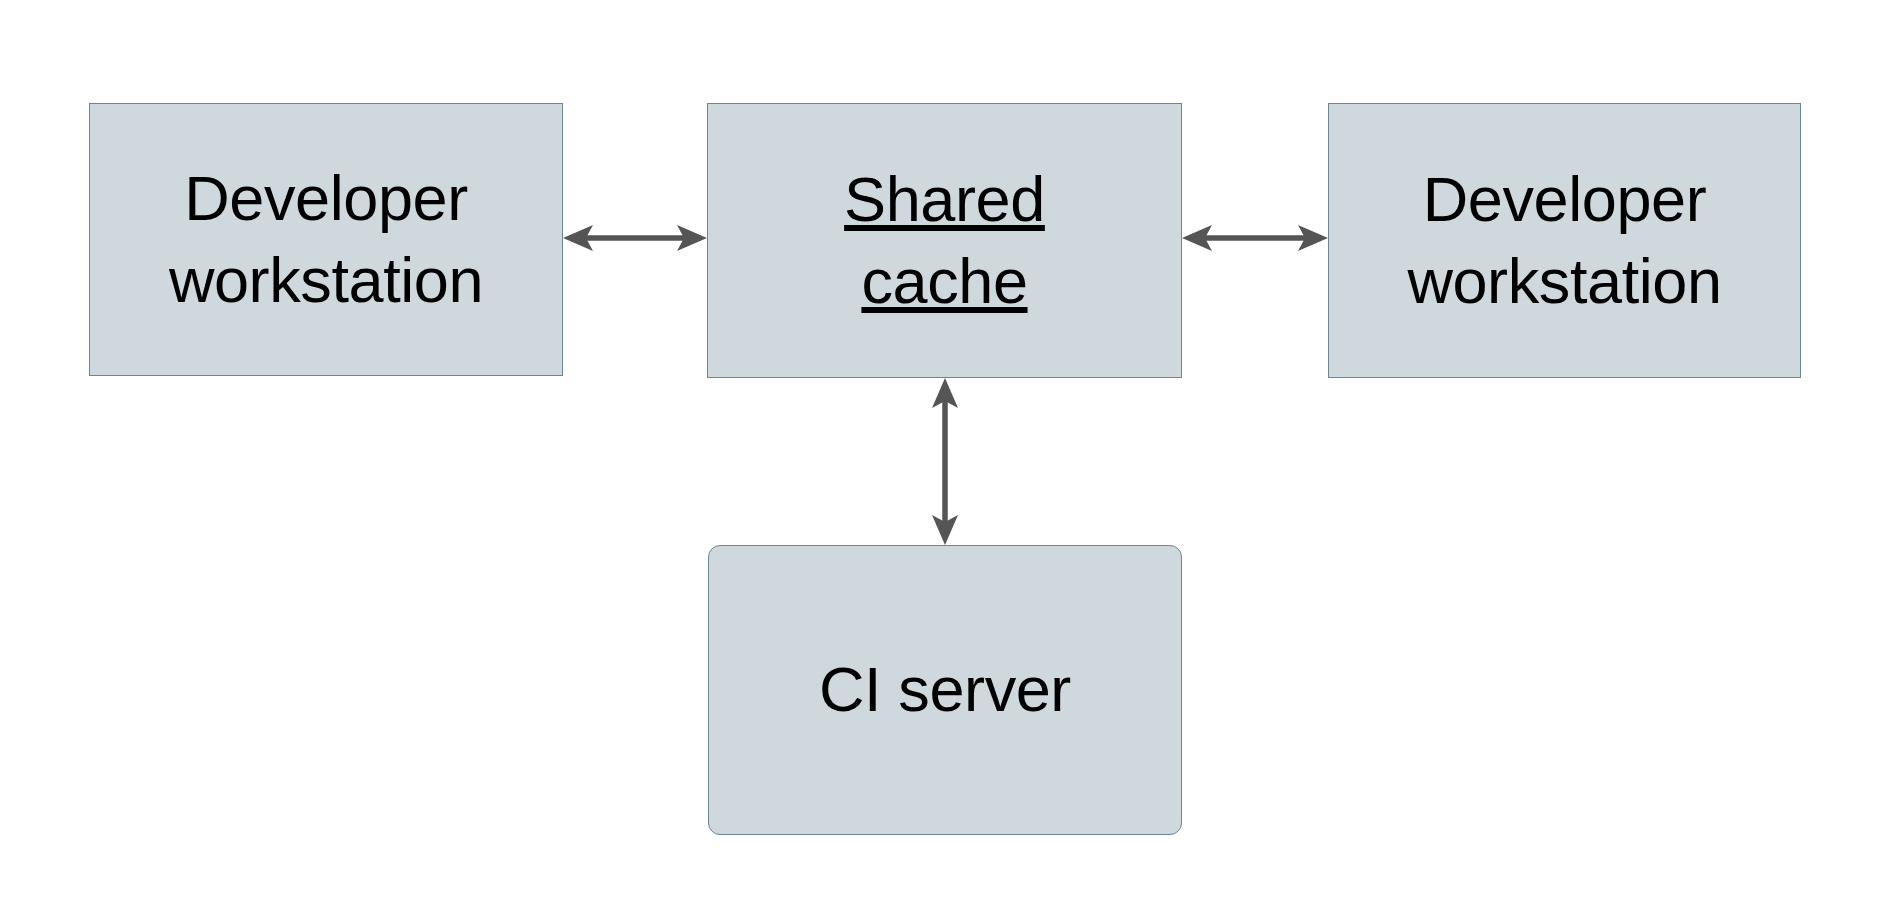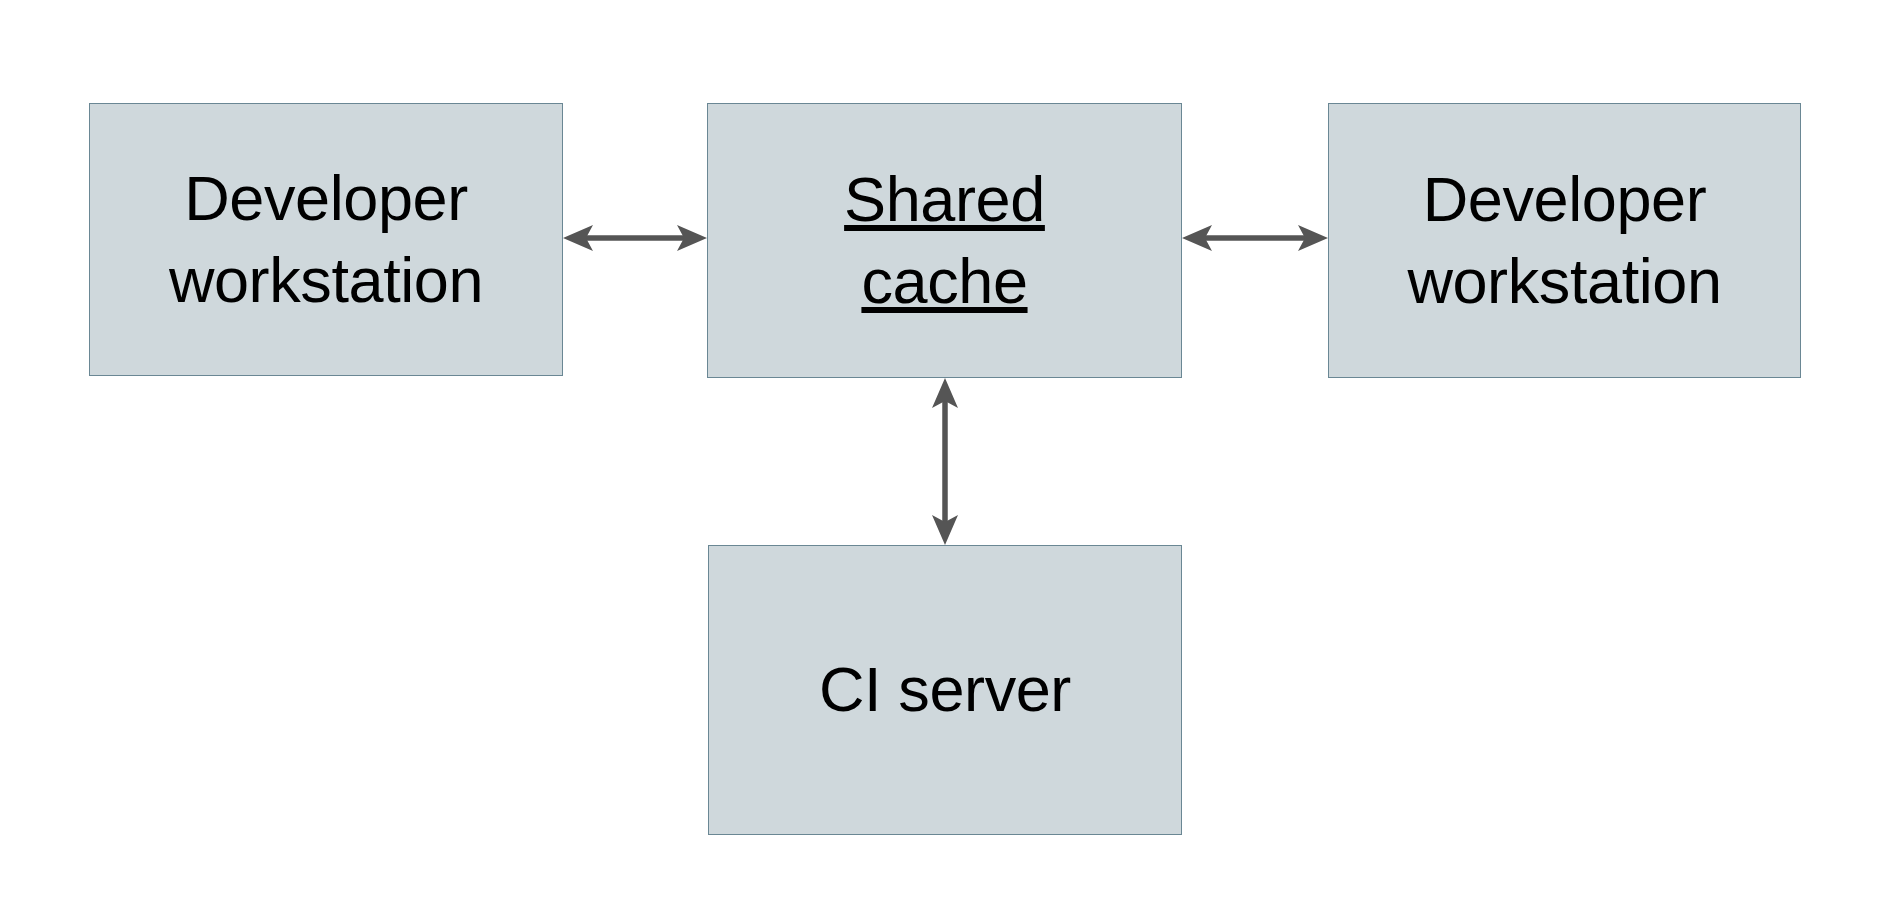--- a/index.html
+++ b/index.html
@@ -59,21 +59,21 @@
   <div class="node" style="left:707px; top:103px; width:475px; height:275px;text-decoration:underline;">
     <span class="node-label">Shared
 cache</span>
   </div>
 
   <div class="node" style="left:1328px; top:103px; width:473px; height:275px;">
     <span class="node-label">Developer
 workstation</span>
   </div>
 
-  <div class="node" style="left:708px; top:545px; width:474px; height:290px;">
+  <div class="node" style="left:708px; top:545px; width:474px; height:290px;border-radius:12px;">
     <span class="node-label">CI server</span>
   </div>
 
   <div class="connector" style="left:561px; top:216px; width:148px; height:44px;">
     <svg width="148" height="44" viewBox="0 0 148 44">
       <g>
         <line x1="24" y1="22" x2="124" y2="22" stroke="#555555" stroke-width="5.5" stroke-linecap="butt"></line>
         <path d="M 2 22 L 32 9 L 25 22 L 32 35 Z" fill="#555555"></path>
         <path d="M 146 22 L 116 9 L 123 22 L 116 35 Z" fill="#555555"></path>
       </g>

